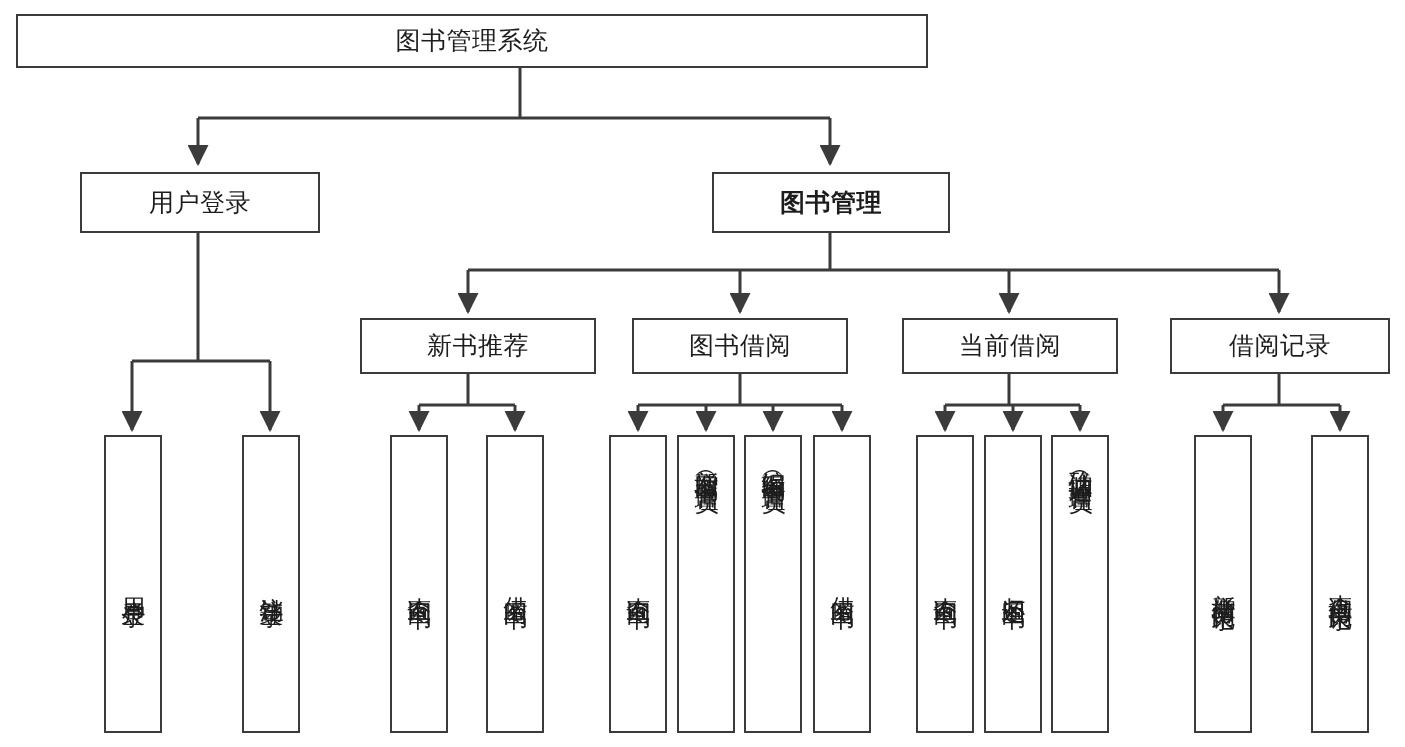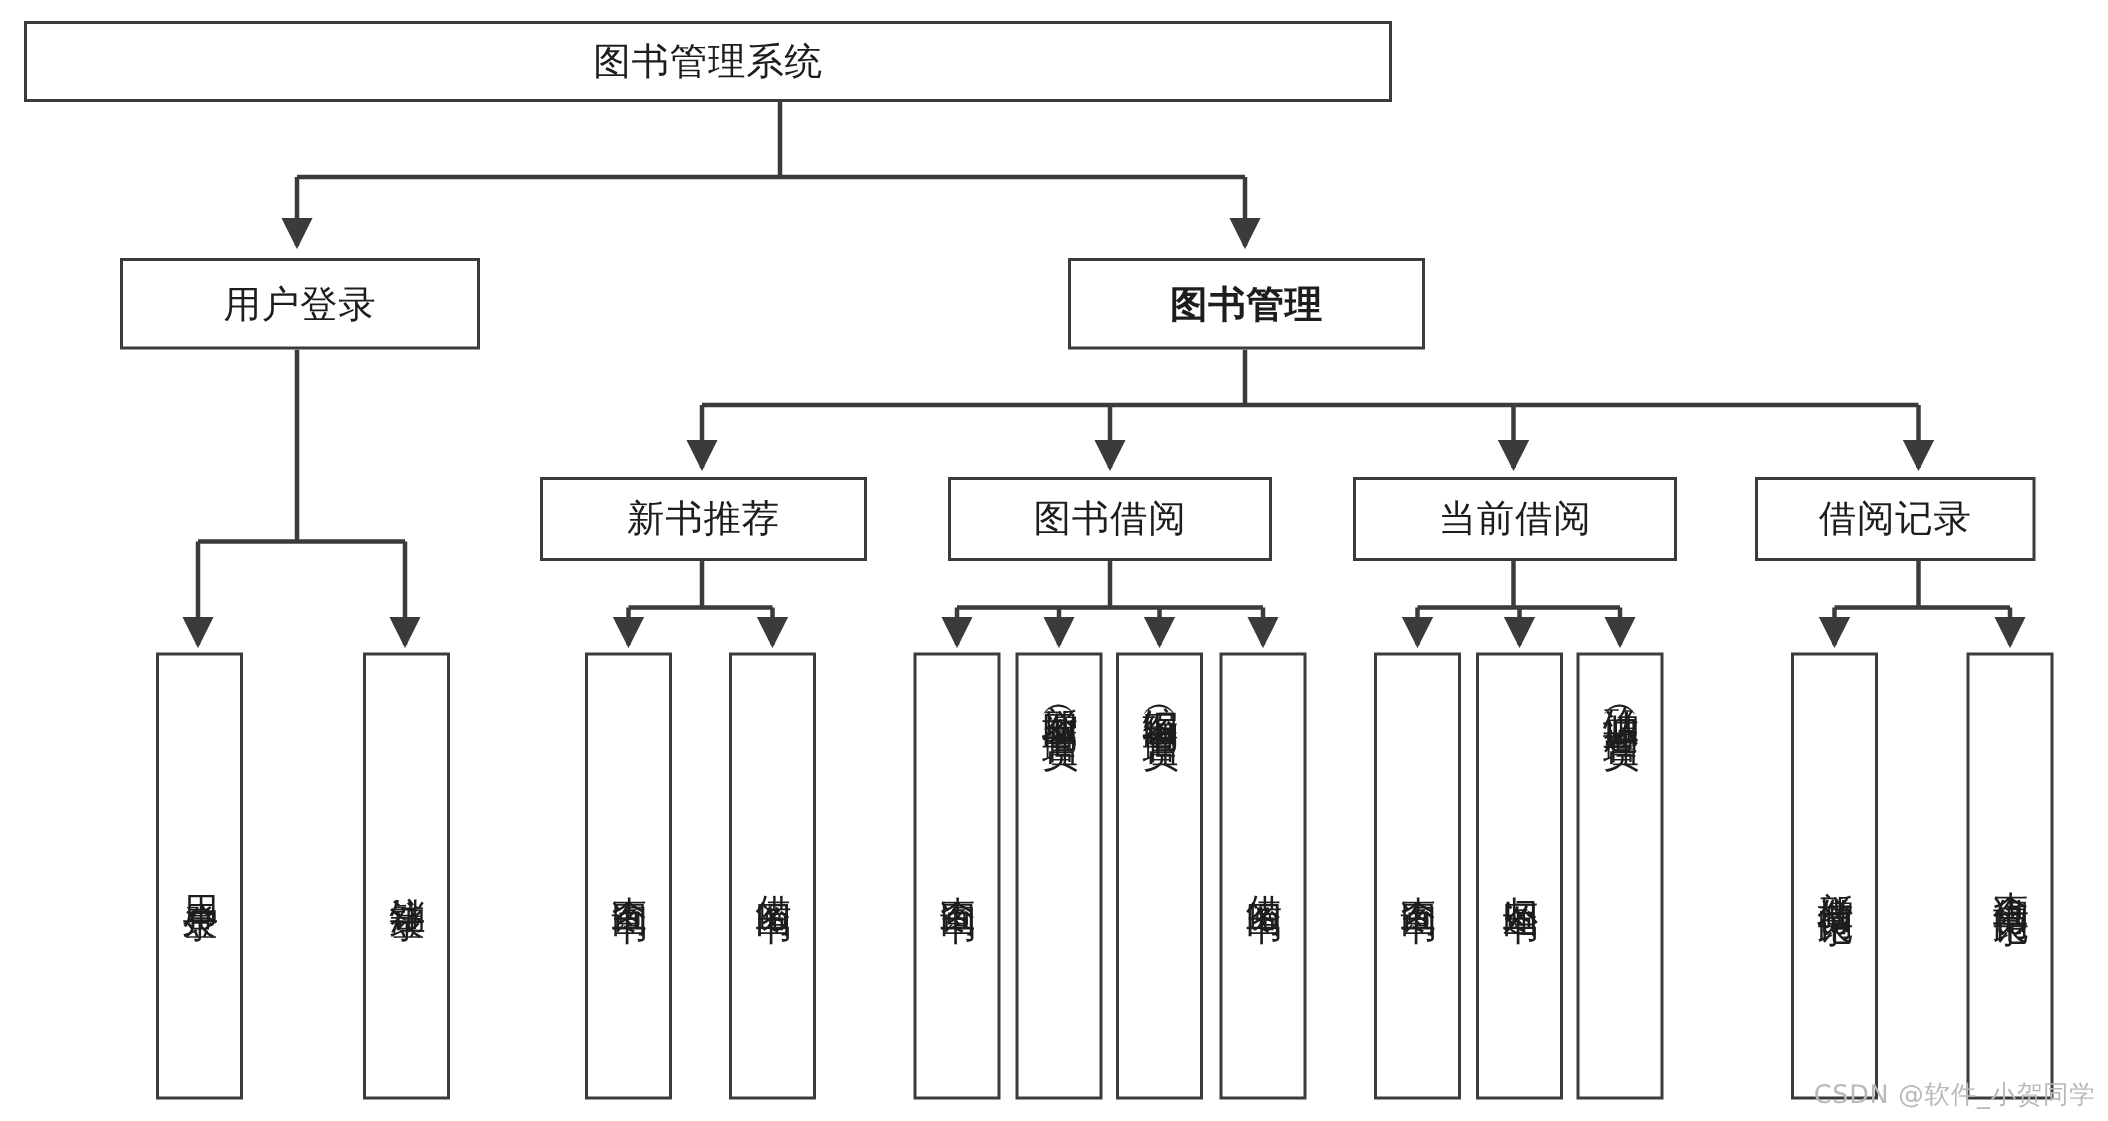--- a/index.html
+++ b/index.html
@@ -136,30 +136,30 @@
     <span class="node-label">图书管理系统</span>
   </div>
 
   <div class="node horiz" style="left:80px; top:172px; width:240px; height:61px;">
     <span class="node-label">用户登录</span>
   </div>
   <div class="node horiz" style="left:712px; top:172px; width:238px; height:61px;font-weight:bold;">
     <span class="node-label">图书管理</span>
   </div>
 
-  <div class="node horiz" style="left:360px; top:318px; width:218px; height:56px;">
+  <div class="node horiz" style="left:360px; top:318px; width:236px; height:56px;">
     <span class="node-label">新书推荐</span>
   </div>
   <div class="node horiz" style="left:902px; top:318px; width:216px; height:56px;">
     <span class="node-label">当前借阅</span>
   </div>
   <div class="node horiz" style="left:632px; top:318px; width:216px; height:56px;">
     <span class="node-label">图书借阅</span>
   </div>
-  <div class="node horiz" style="left:1170px; top:318px; width:187px; height:56px;">
+  <div class="node horiz" style="left:1170px; top:318px; width:220px; height:56px;">
     <span class="node-label">借阅记录</span>
   </div>
 
   <div class="node vert centered" style="left:104px; top:435px; width:58px; height:298px;">
     <span class="node-label">用户登录</span>
   </div>
   <div class="node vert centered" style="left:242px; top:435px; width:58px; height:298px;">
     <span class="node-label">注销登录</span>
   </div>
 
@@ -193,15 +193,14 @@
     <span class="node-label">确认归还（管理员）</span>
   </div>
 
   <div class="node vert centered" style="left:1194px; top:435px; width:58px; height:298px;">
     <span class="node-label">新增借阅记录</span>
   </div>
   <div class="node vert centered" style="left:1311px; top:435px; width:58px; height:298px;">
     <span class="node-label">查询借阅记录</span>
   </div>
 
-  <div id="watermark">CSDN @软件_小贺同学</div>
 
 </div>
 
 </body></html>

